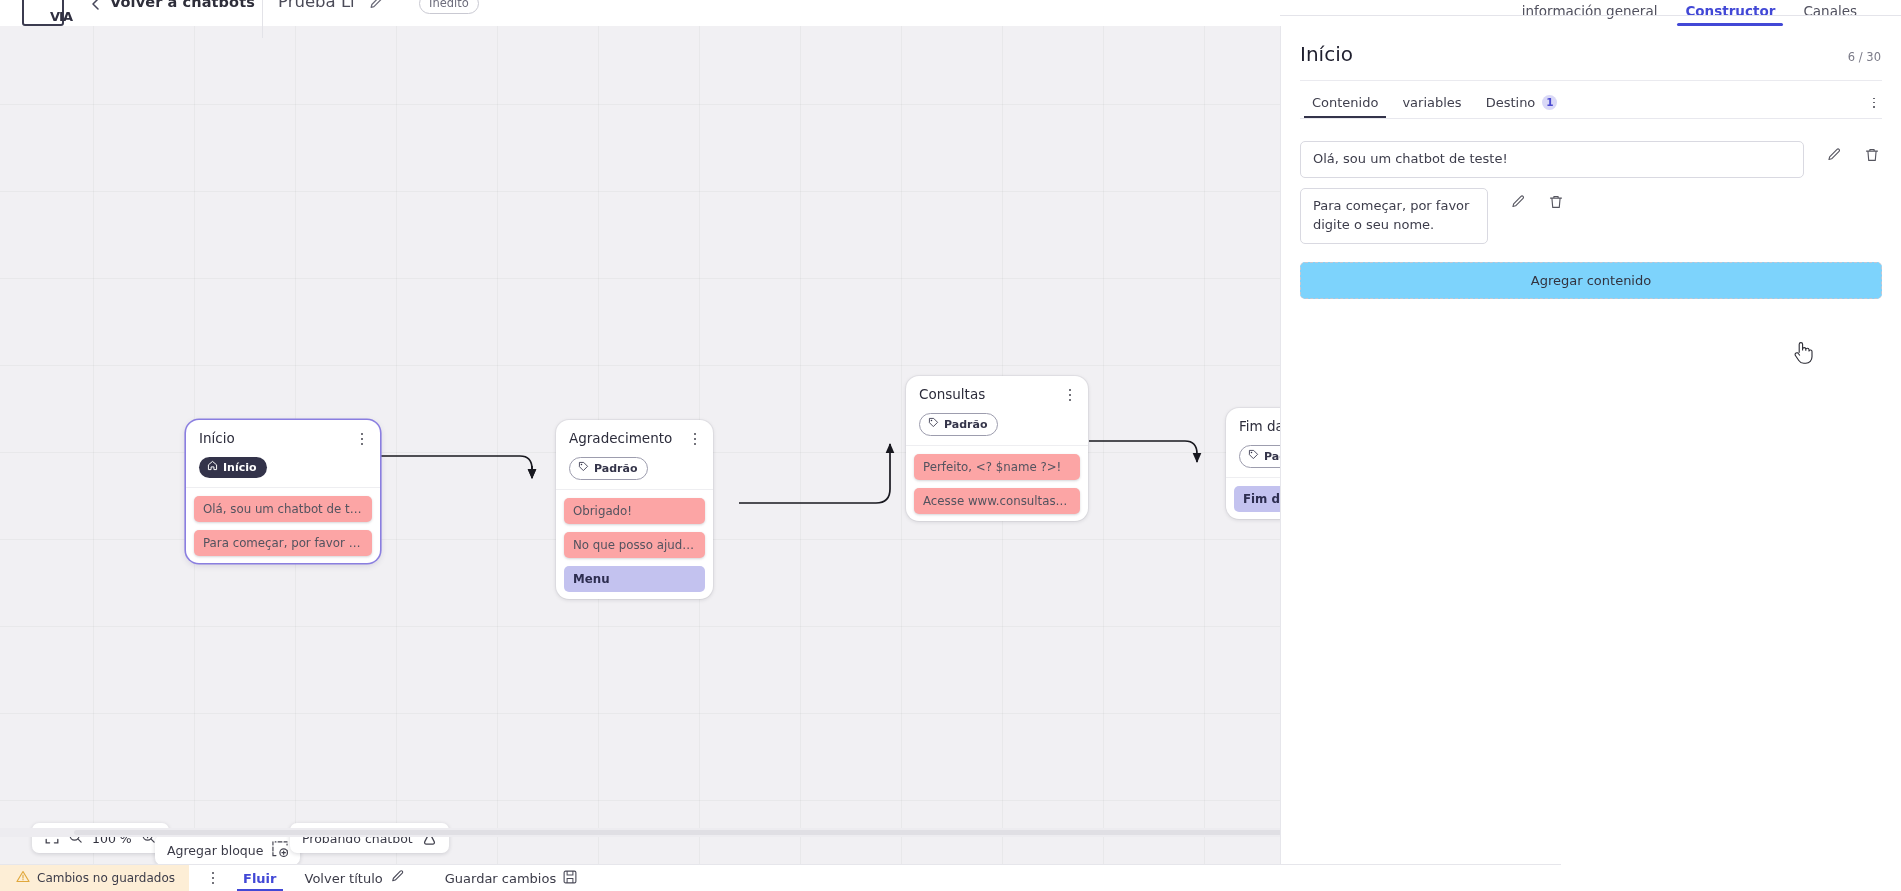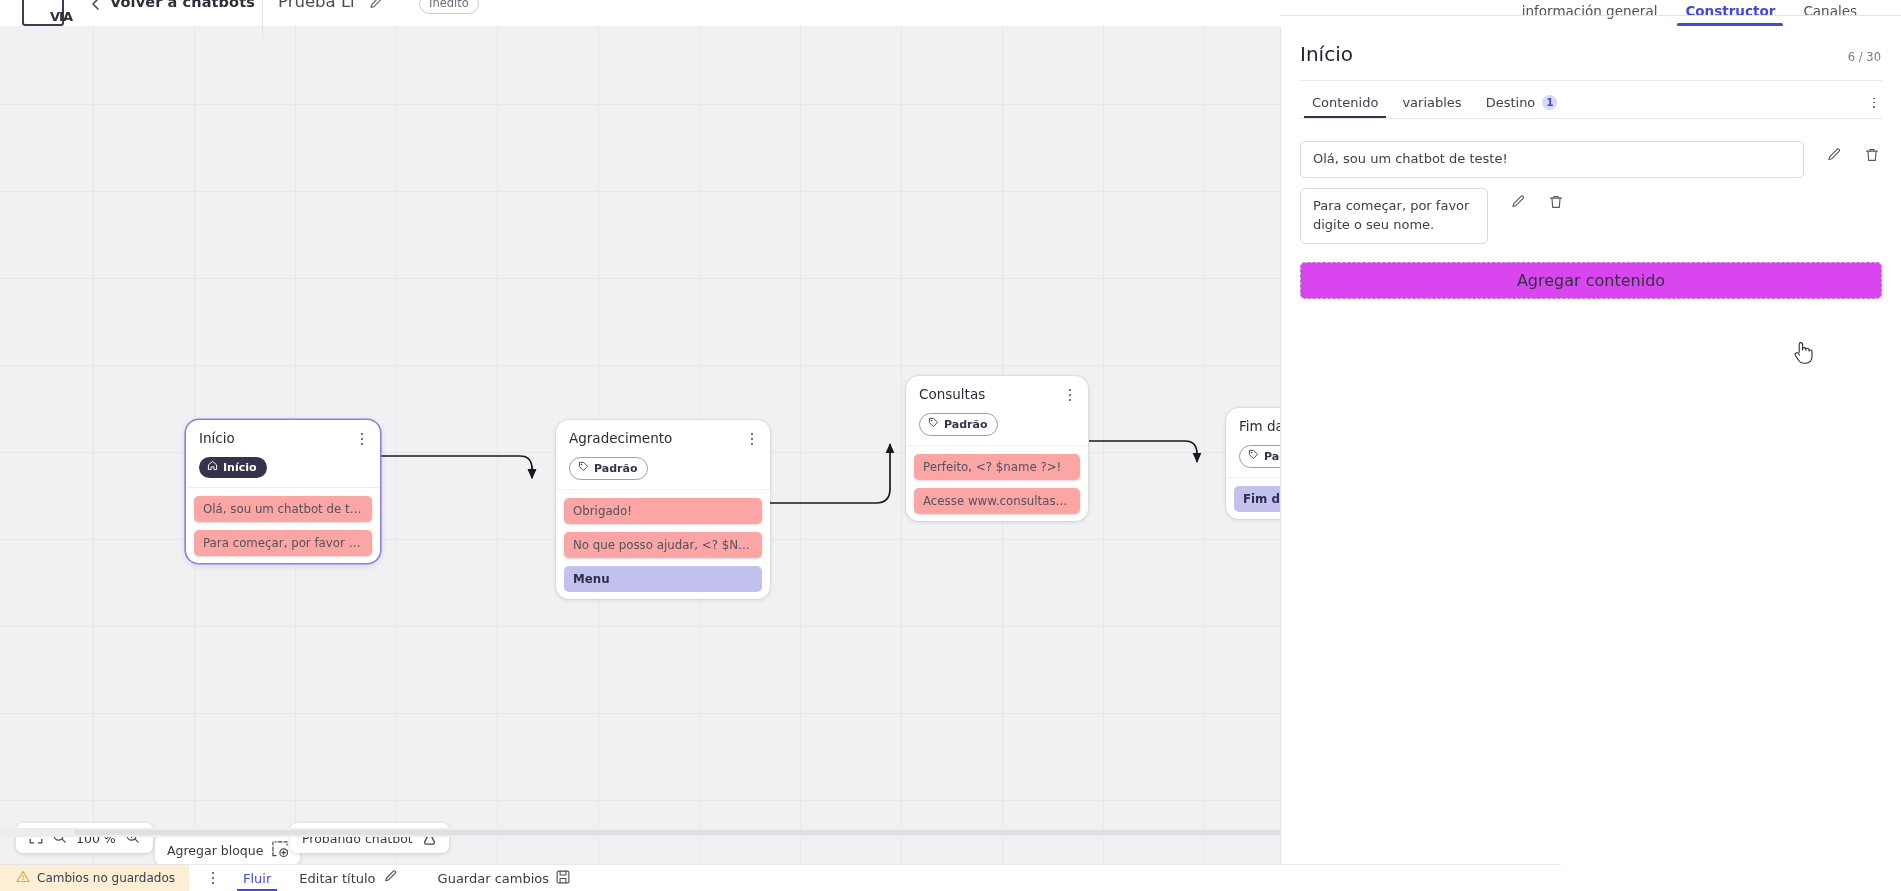--- a/index.html
+++ b/index.html
@@ -119,21 +119,21 @@
   }
   .unsaved {
     height: 27px; background: #fdeed6; display: flex; align-items: center; gap: 7px;
     padding: 0 14px 0 16px; font-size: 12px; color: #3c3c49; font-weight: 400;
   }
   .sb-kebab { margin-left: 16px; margin-right: 8px; }
   .sb-item {
     position: relative; font-size: 13px; color: #3b3b48; padding: 0 14px;
     display: flex; align-items: center; gap: 7px; height: 27px;
   }
-  .sb-item.active { color: #4248d6; font-weight: 400; }
+  .sb-item.active { color: #4248d6; font-weight: 700; }
   .sb-item.active::after {
     content: ""; position: absolute; left: 8px; right: 8px; bottom: 0; height: 2.5px; background: #4248d6;
   }
 
   
   .panel {
     position: absolute; right: 0; top: 26px; width: 621px; height: 865px;
     background: #ffffff; border-left: 1px solid #e6e6eb;
   }
   .panel-head {
@@ -175,21 +175,21 @@
   .content-item { display: flex; align-items: flex-start; gap: 0; margin-bottom: 10px; }
   .content-box {
     flex: 1; border: 1px solid #d9d9e1; border-radius: 5px;
     padding: 8px 12px; font-size: 13px; color: #3d3d4b; line-height: 1.45;
     background: #fff; min-height: 29px;
   }
   .content-actions { display: flex; align-items: flex-start; gap: 22px; padding: 6px 2px 0 22px; }
   .add-content {
     margin: 18px 19px 0 19px; border: 1.6px dashed #c6c6d0; border-radius: 5px;
     height: 37px; display: flex; align-items: center; justify-content: center;
-    font-size: 16px; color: #33333f; background: #d946ef;
+    font-size: 13px; color: #33333f; background: #7dd3fc;
   }
   .cursor-hand { position: absolute; left: 1792px; top: 340px; width: 22px; height: 26px; pointer-events: none; }
 
   
   .hscroll {
     position: absolute; left: 0; bottom: 27px; width: 1561px; height: 9px;
     background: #edecf0;
   }
   .hscroll-thumb {
     position: absolute; left: 74px; top: 2px; height: 5px; width: 1420px;
@@ -260,21 +260,21 @@
               <path d="M7 1.8 L12.2 6.2 L12.2 12.2 L8.8 12.2 L8.8 8.8 L5.2 8.8 L5.2 12.2 L1.8 12.2 L1.8 6.2 Z" fill="none" stroke="#ffffff" stroke-width="1.25" stroke-linejoin="round"></path>
             </svg>
         </span>
         <span>Início</span>
       </div>
       <div class="node-body-sep"></div>
       <div class="row">Olá, sou um chatbot de teste!</div>
       <div class="row">Para começar, por favor digite o ...</div>
     </div>
 
-    <div class="node" style="left:556px; top:394px; width:214px;">
+    <div class="node" style="left:556px; top:394px; width:157px;">
       <div class="node-head">
         <div class="node-title">Agradecimento</div>
         <div class="kebab">
             <i></i>
             <i></i>
             <i></i>
           </div>
       </div>
       <div class="chip outline">
         <span>
@@ -329,21 +329,21 @@
               <path d="M1.8 1.8 L7.2 1.8 L12.2 6.8 L6.8 12.2 L1.8 7.2 Z" fill="none" stroke="#35354a" stroke-width="1.1" stroke-linejoin="round"></path>
               <circle cx="4.4" cy="4.4" r="1" fill="#35354a"></circle>
             </svg>
         </span>
         <span>Padrão</span>
       </div>
       <div class="node-body-sep"></div>
       <div class="row accent">Fim da conversa</div>
     </div>
 
-    <div class="fbtn" style="left:16px; top:797px; padding:0 13px;">
+    <div class="fbtn" style="left:32px; top:797px; padding:0 13px;">
       <span>
         <svg width="14" height="14" viewBox="0 0 14 14">
             <path d="M1.2 4.6V1.2h3.4M9.4 1.2h3.4v3.4M12.8 9.4v3.4H9.4M4.6 12.8H1.2V9.4" fill="none" stroke="#43434f" stroke-width="1.3" stroke-linecap="round"></path>
           </svg>
       </span>
       <span>
         <svg width="15" height="15" viewBox="0 0 16 16">
             <circle cx="7" cy="7" r="4.8" fill="none" stroke="#43434f" stroke-width="1.3"></circle>
             <path d="M4.8 7h4.4M10.5 10.5L14 14" stroke="#43434f" stroke-width="1.3" stroke-linecap="round"></path>
           </svg>
@@ -394,21 +394,21 @@
       </span>
       <span>Cambios no guardados</span>
     </div>
     <div class="kebab sb-kebab">
         <i></i>
         <i></i>
         <i></i>
       </div>
     <div class="sb-item active">Fluir</div>
     <div class="sb-item">
-      <span>Editar título</span>
+      <span>Volver título</span>
       <span>
         <svg width="15" height="15" viewBox="0 0 18 18">
             <path d="M12.4 2.6a1.6 1.6 0 0 1 2.3 2.3L6.3 13.3l-3 .8.8-3z" fill="none" stroke="#4a4a58" stroke-width="1.3" stroke-linejoin="round"></path>
           </svg>
       </span>
     </div>
     <div class="sb-item" style="margin-left:12px;">
       <span>Guardar cambios</span>
       <span>
         <svg width="14" height="14" viewBox="0 0 15 15">

